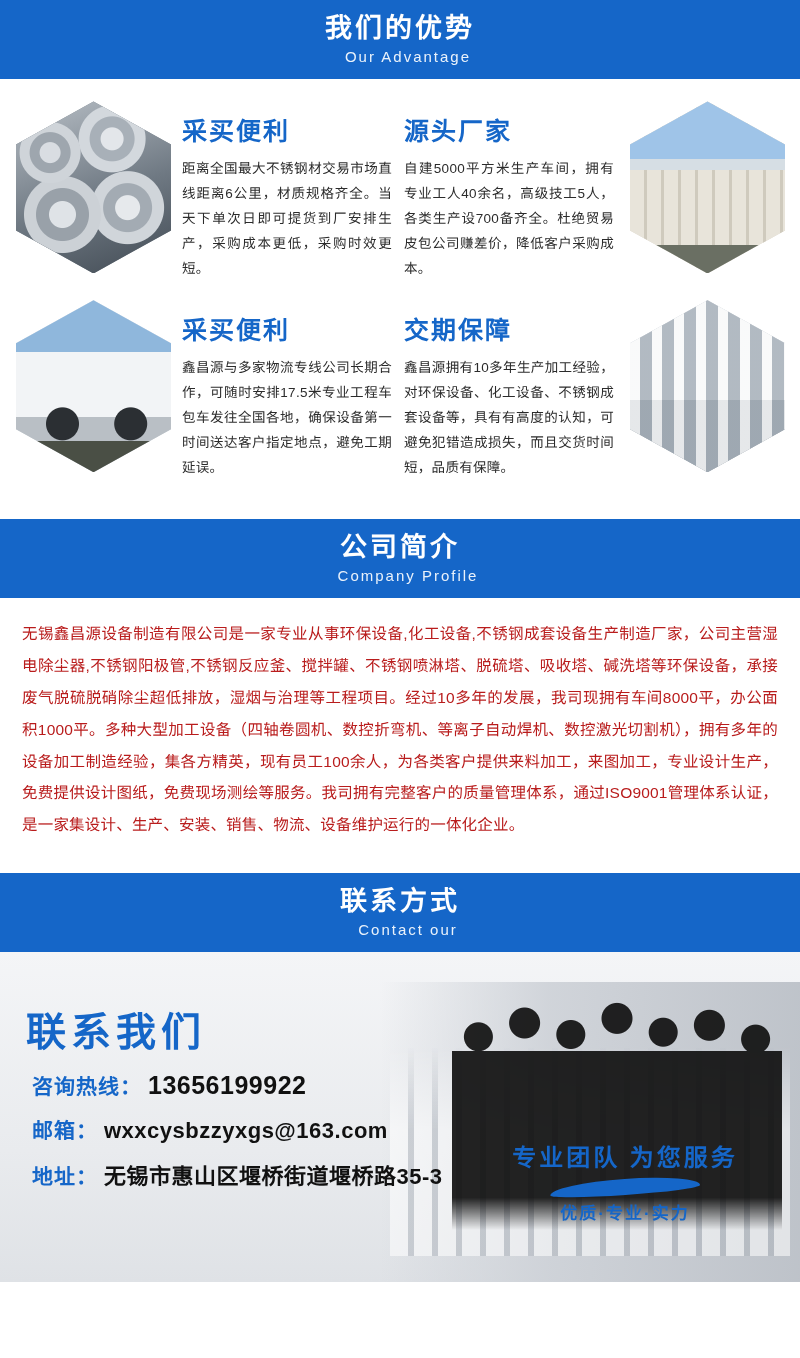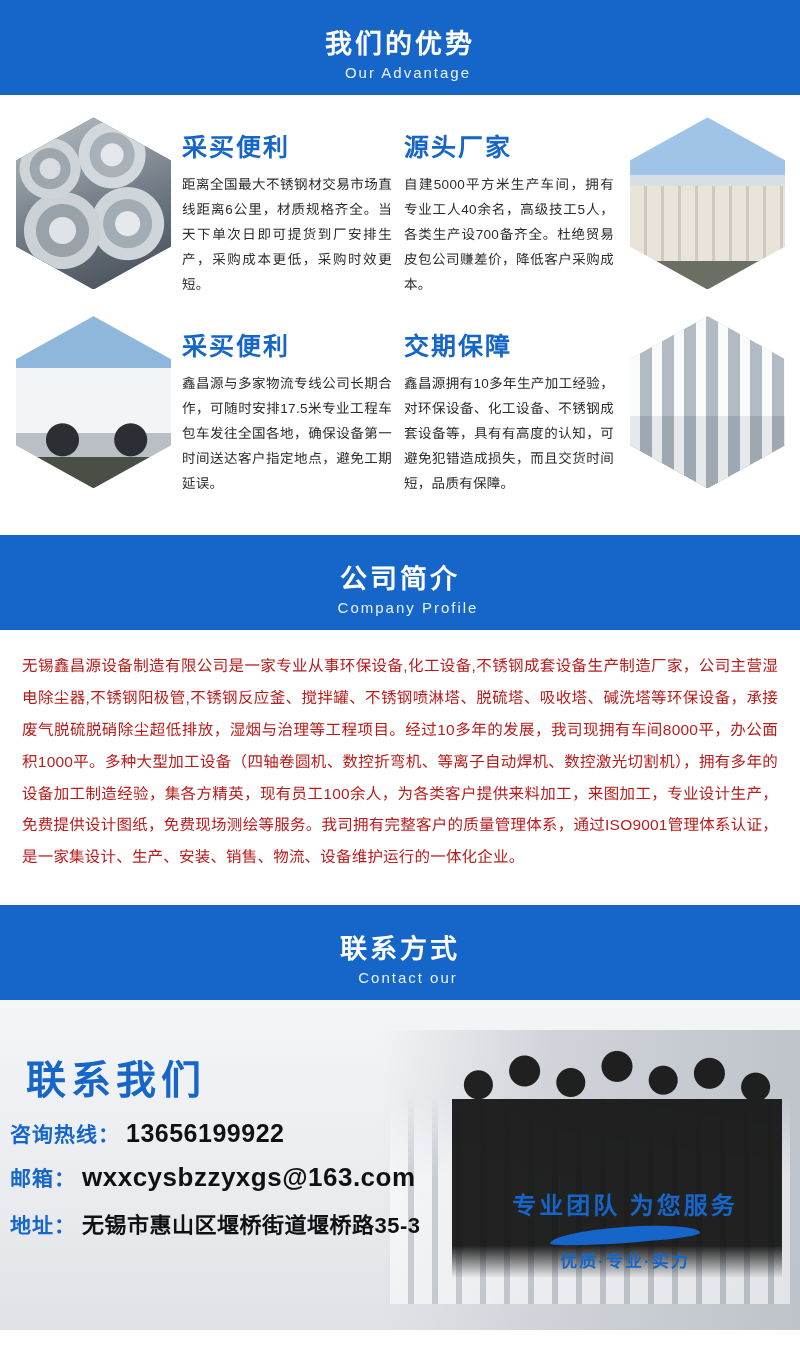--- a/index.html
+++ b/index.html
@@ -13,21 +13,21 @@
     position: relative;
     font-family: "Liberation Sans", "DejaVu Sans", sans-serif;
     overflow: hidden;
   }
 
   
   .banner {
     background: #1566c8;
     color: #ffffff;
     text-align: center;
-    padding: 28px 0 14px 0;
+    padding: 12px 0 14px 0;
   }
   .banner .cn {
     font-size: 27px;
     font-weight: bold;
     letter-spacing: 3px;
     line-height: 1.2;
   }
   .banner .en {
     font-size: 15px;
     letter-spacing: 2px;
@@ -190,42 +190,42 @@
     position: absolute;
     left: 26px;
     top: 48px;
     color: #1566c8;
     font-size: 40px;
     font-weight: bold;
     letter-spacing: 5px;
   }
   .contact-lines {
     position: absolute;
-    left: 10px;
+    left: 32px;
     top: 118px;
   }
   .c-line {
     display: flex;
     align-items: baseline;
     margin-bottom: 14px;
   }
   .c-label {
     color: #1566c8;
     font-size: 21px;
     font-weight: bold;
     letter-spacing: 1px;
   }
   .c-value {
     color: #111111;
     font-size: 25px;
     font-weight: bold;
     letter-spacing: .5px;
     margin-left: 6px;
   }
-  .c-value.small { font-size: 26px; }
+  .c-value.small { font-size: 22px; }
   .c-value.addr { font-size: 22px; }
 
   .slogan {
     position: absolute;
     right: 30px;
     bottom: 58px;
     text-align: center;
     width: 290px;
   }
   .slogan .main {

